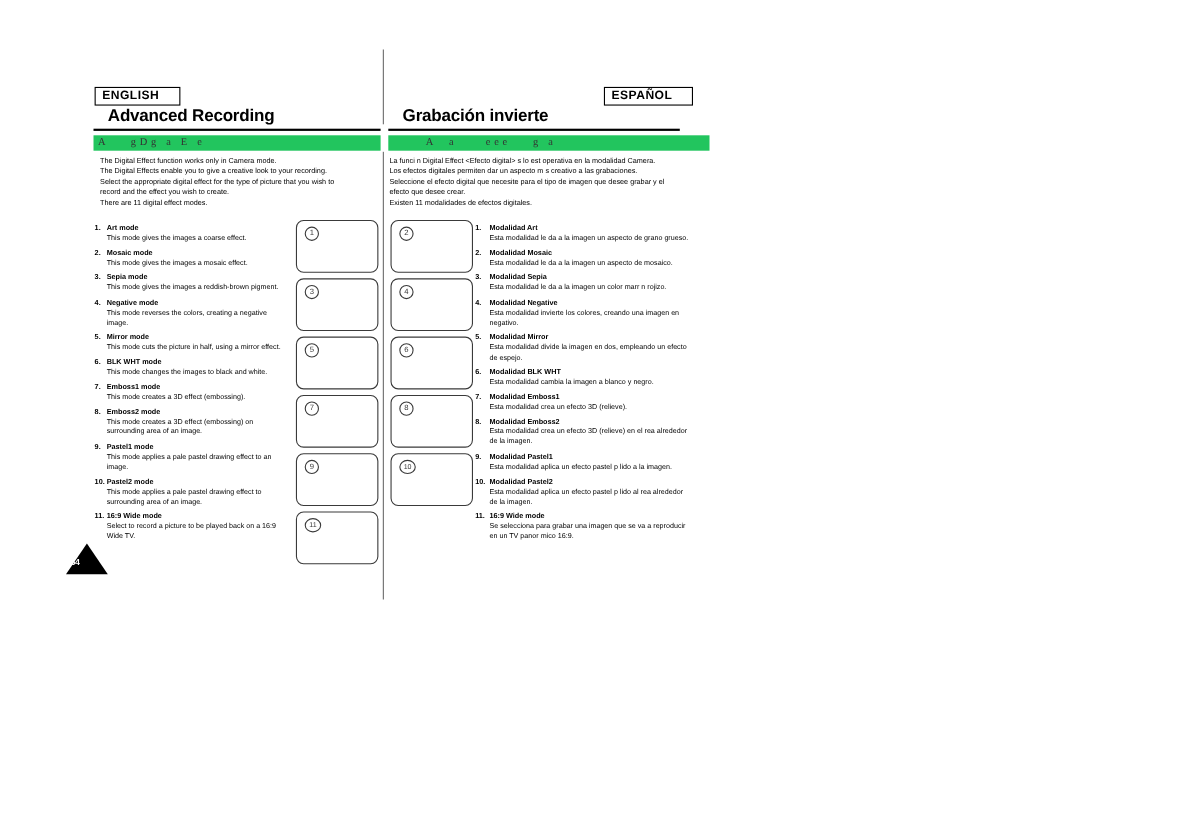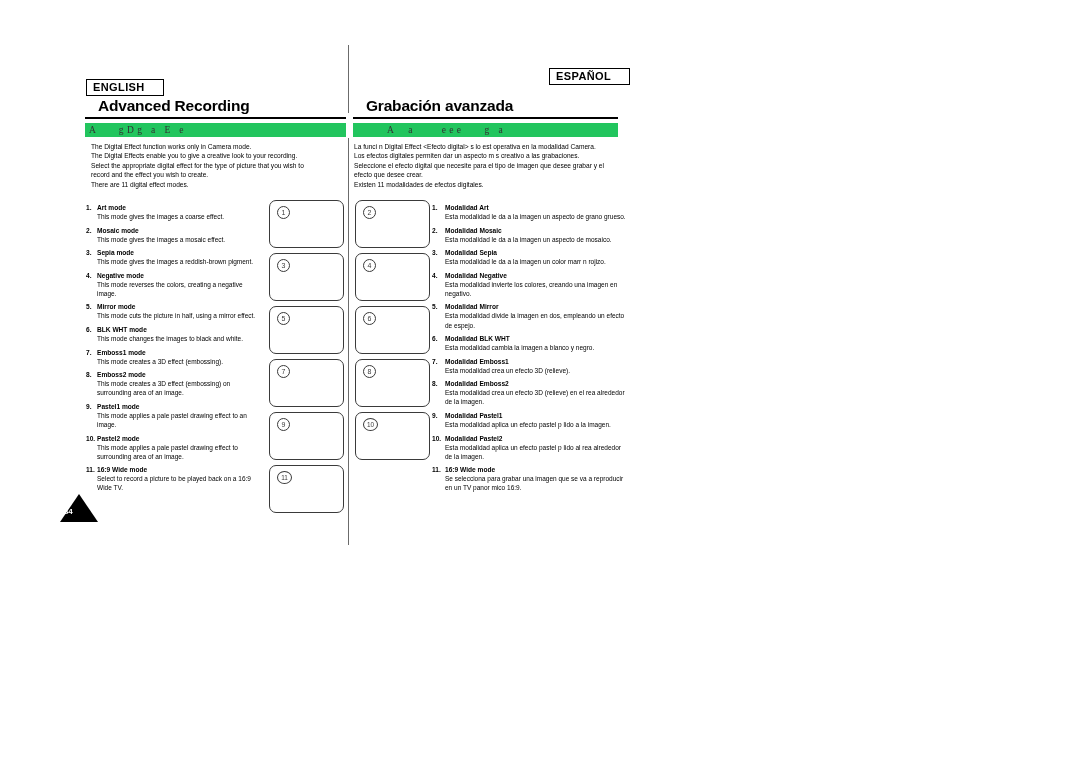--- a/index.html
+++ b/index.html
@@ -43,21 +43,21 @@
     position: absolute;
     border: 1px solid #000;
     font-size: 11px;
     font-weight: bold;
     letter-spacing: 0.4px;
     padding: 1px 18px 2px 6px;
     line-height: 12px;
     background: #fff;
   }
   .lang-en { left: 86px; top: 79px; }
-  .lang-es { left: 549px; top: 68px; }
+  .lang-es { left: 549px; top: 79px; }
 
   
   .chapter-title {
     position: absolute;
     font-size: 15.5px;
     font-weight: bold;
     letter-spacing: -0.2px;
     margin-left: 12px;
   }
   .title-en { left: 86px; top: 97px; }
@@ -81,21 +81,21 @@
     font-family: "Liberation Serif", serif;
     font-size: 9.5px;
     color: #333;
     letter-spacing: 0.5px;
     padding-left: 4px;
     line-height: 14px;
     box-sizing: border-box;
     white-space: pre;
   }
   .bar-en { left: 85px; width: 261px; }
-  .bar-es { left: 353px; width: 265px; padding-left: 34px; }
+  .bar-es { left: 353px; width: 292px; padding-left: 34px; }
 
   
   .intro {
     position: absolute;
     font-size: 6.6px;
     line-height: 9.4px;
     white-space: pre-line;
   }
   .intro-en { left: 91px; top: 142px; width: 250px; }
   .intro-es { left: 354px; top: 142px; width: 265px; }
@@ -282,21 +282,21 @@
     <div class="mode-item">
       <div class="mode-head">
         <span class="mode-num">11.</span>
         <span>16:9 Wide mode</span>
       </div>
       <div class="mode-desc">Select to record a picture to be played back on a 16:9 Wide TV.</div>
     </div>
   </div>
 
   <div class="lang-badge lang-es">ESPAÑOL</div>
-  <div class="chapter-title title-es">Grabación avanzada</div>
+  <div class="chapter-title title-es">Grabación invierte</div>
   <div class="title-rule rule-es"></div>
   <div class="section-bar bar-es">A     a          e e e        g   a</div>
   <div class="intro intro-es">La funci n Digital Effect &lt;Efecto digital&gt; s lo est  operativa en la modalidad Camera.
 Los efectos digitales permiten dar un aspecto m s creativo a las grabaciones.
 Seleccione el efecto digital que necesite para el tipo de imagen que desee grabar y el
 efecto que desee crear.
 Existen 11 modalidades de efectos digitales.</div>
 
   <div class="mode-list list-es">
     <div class="mode-item">

